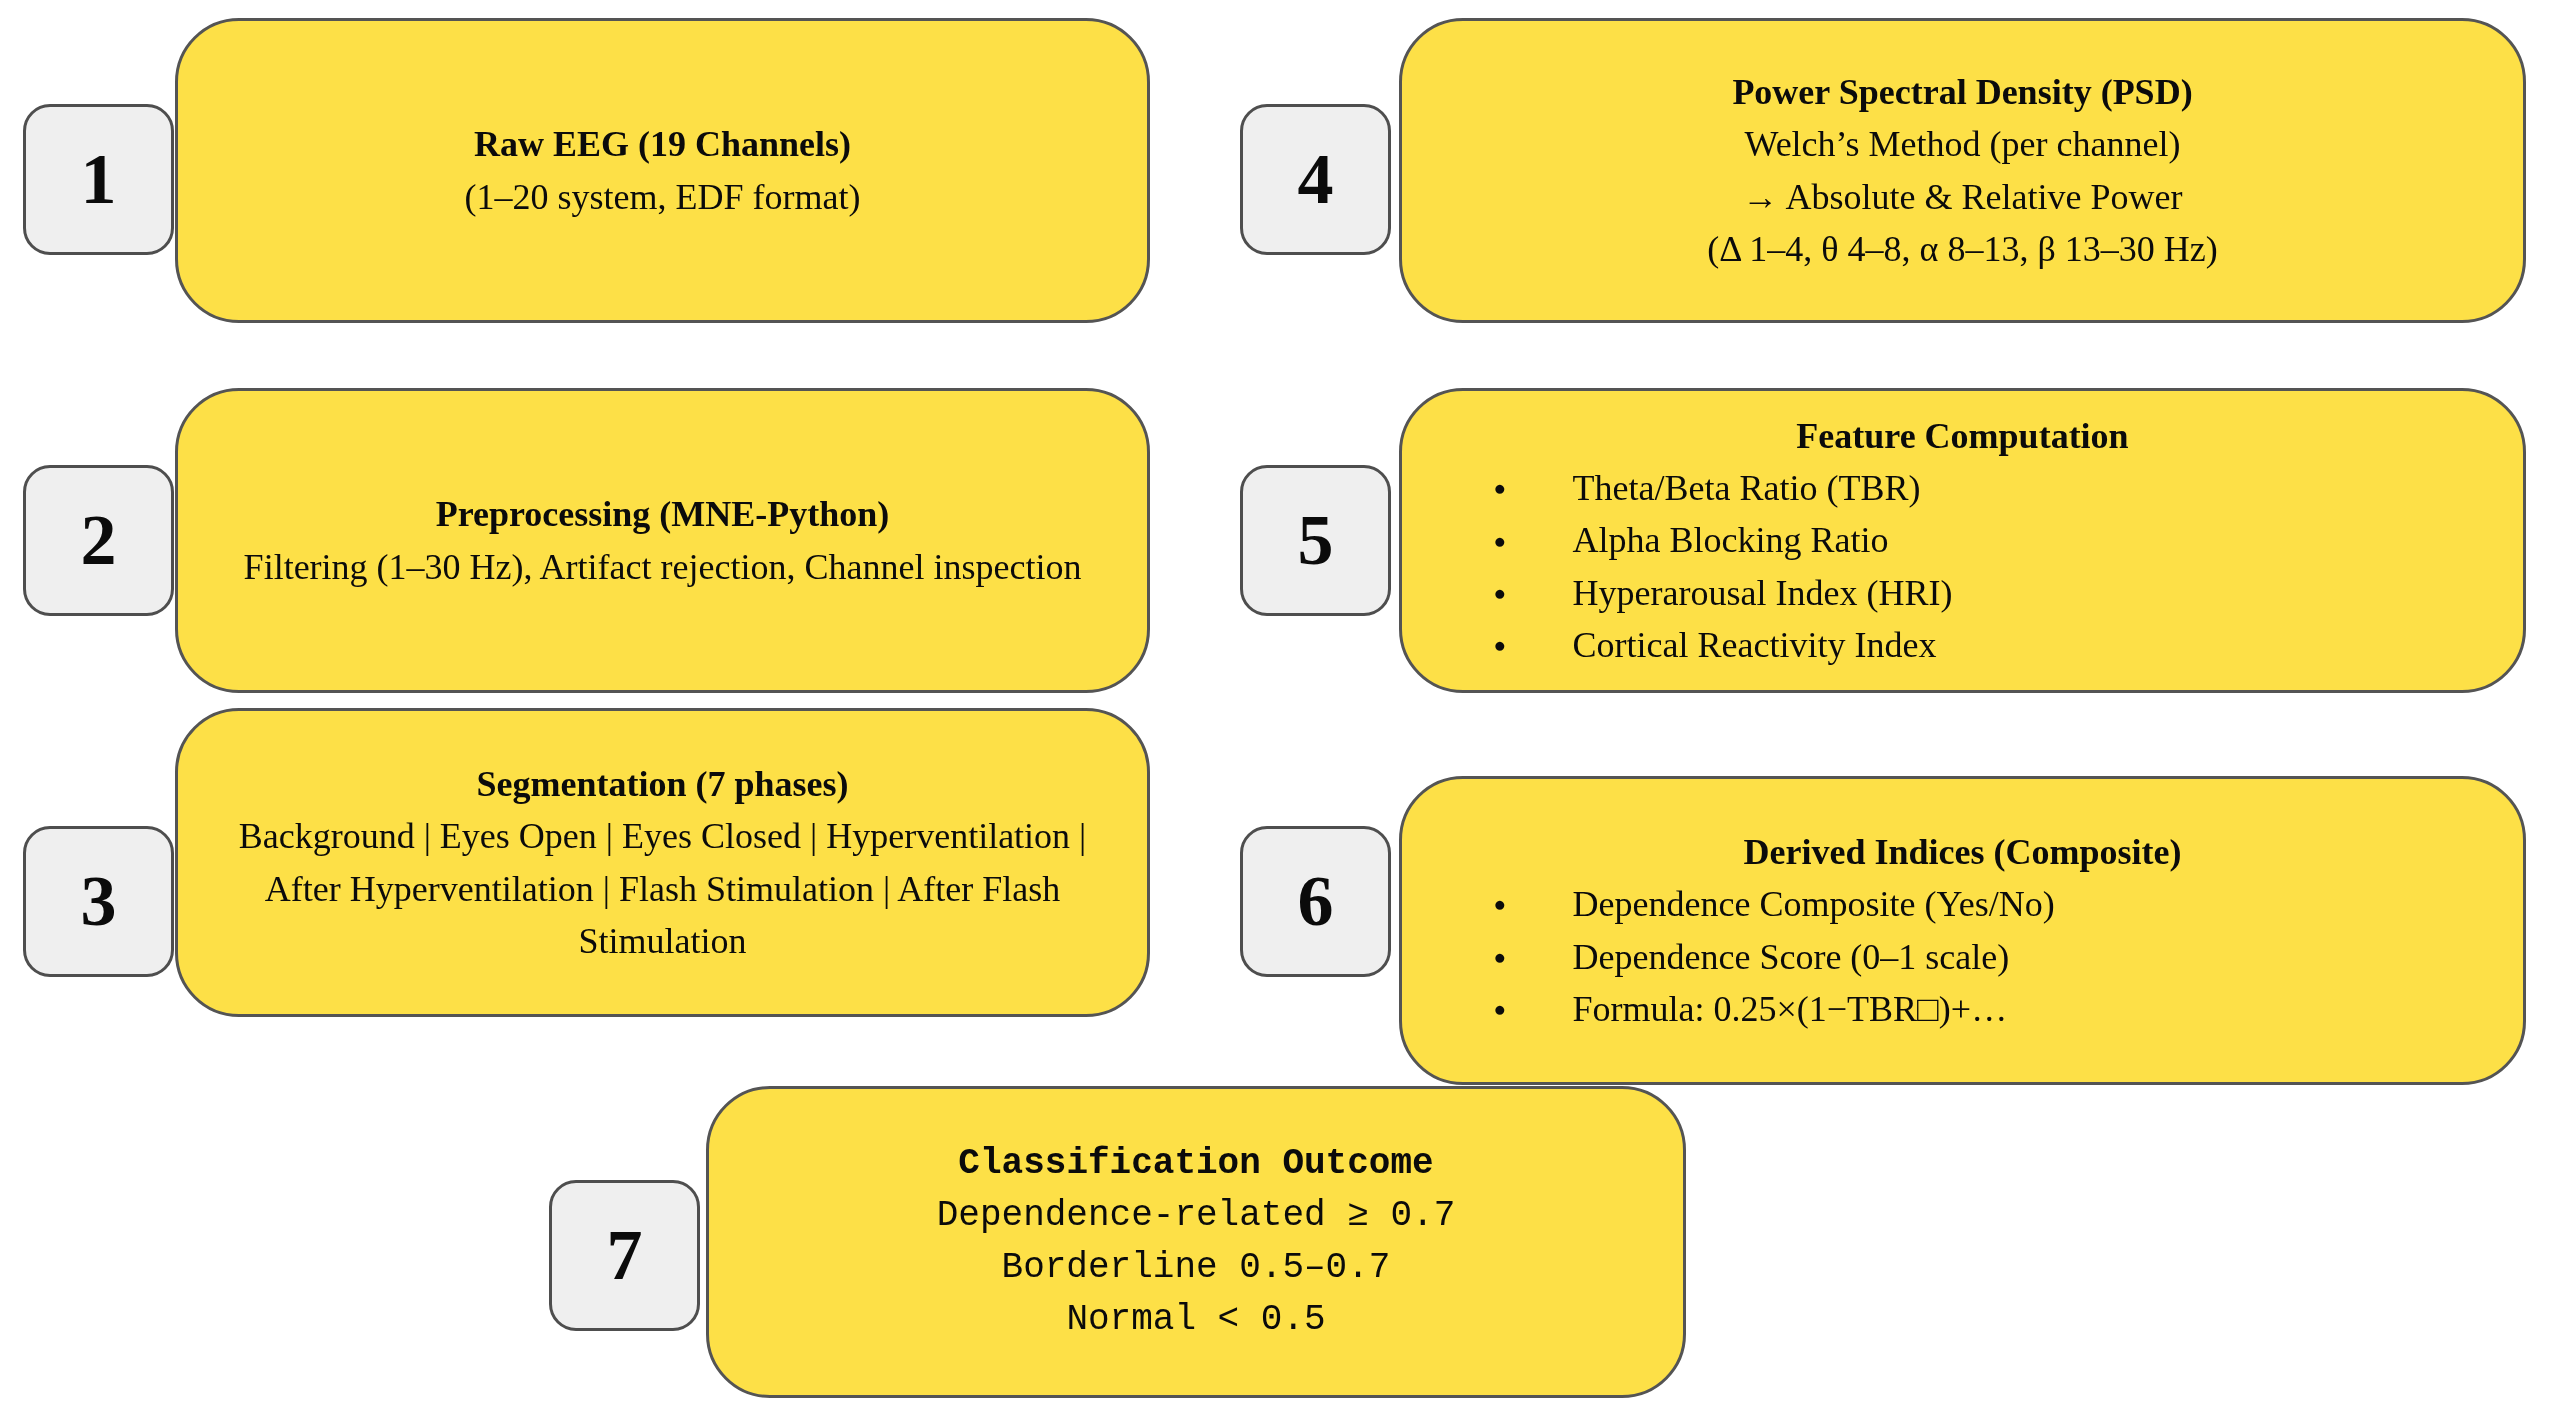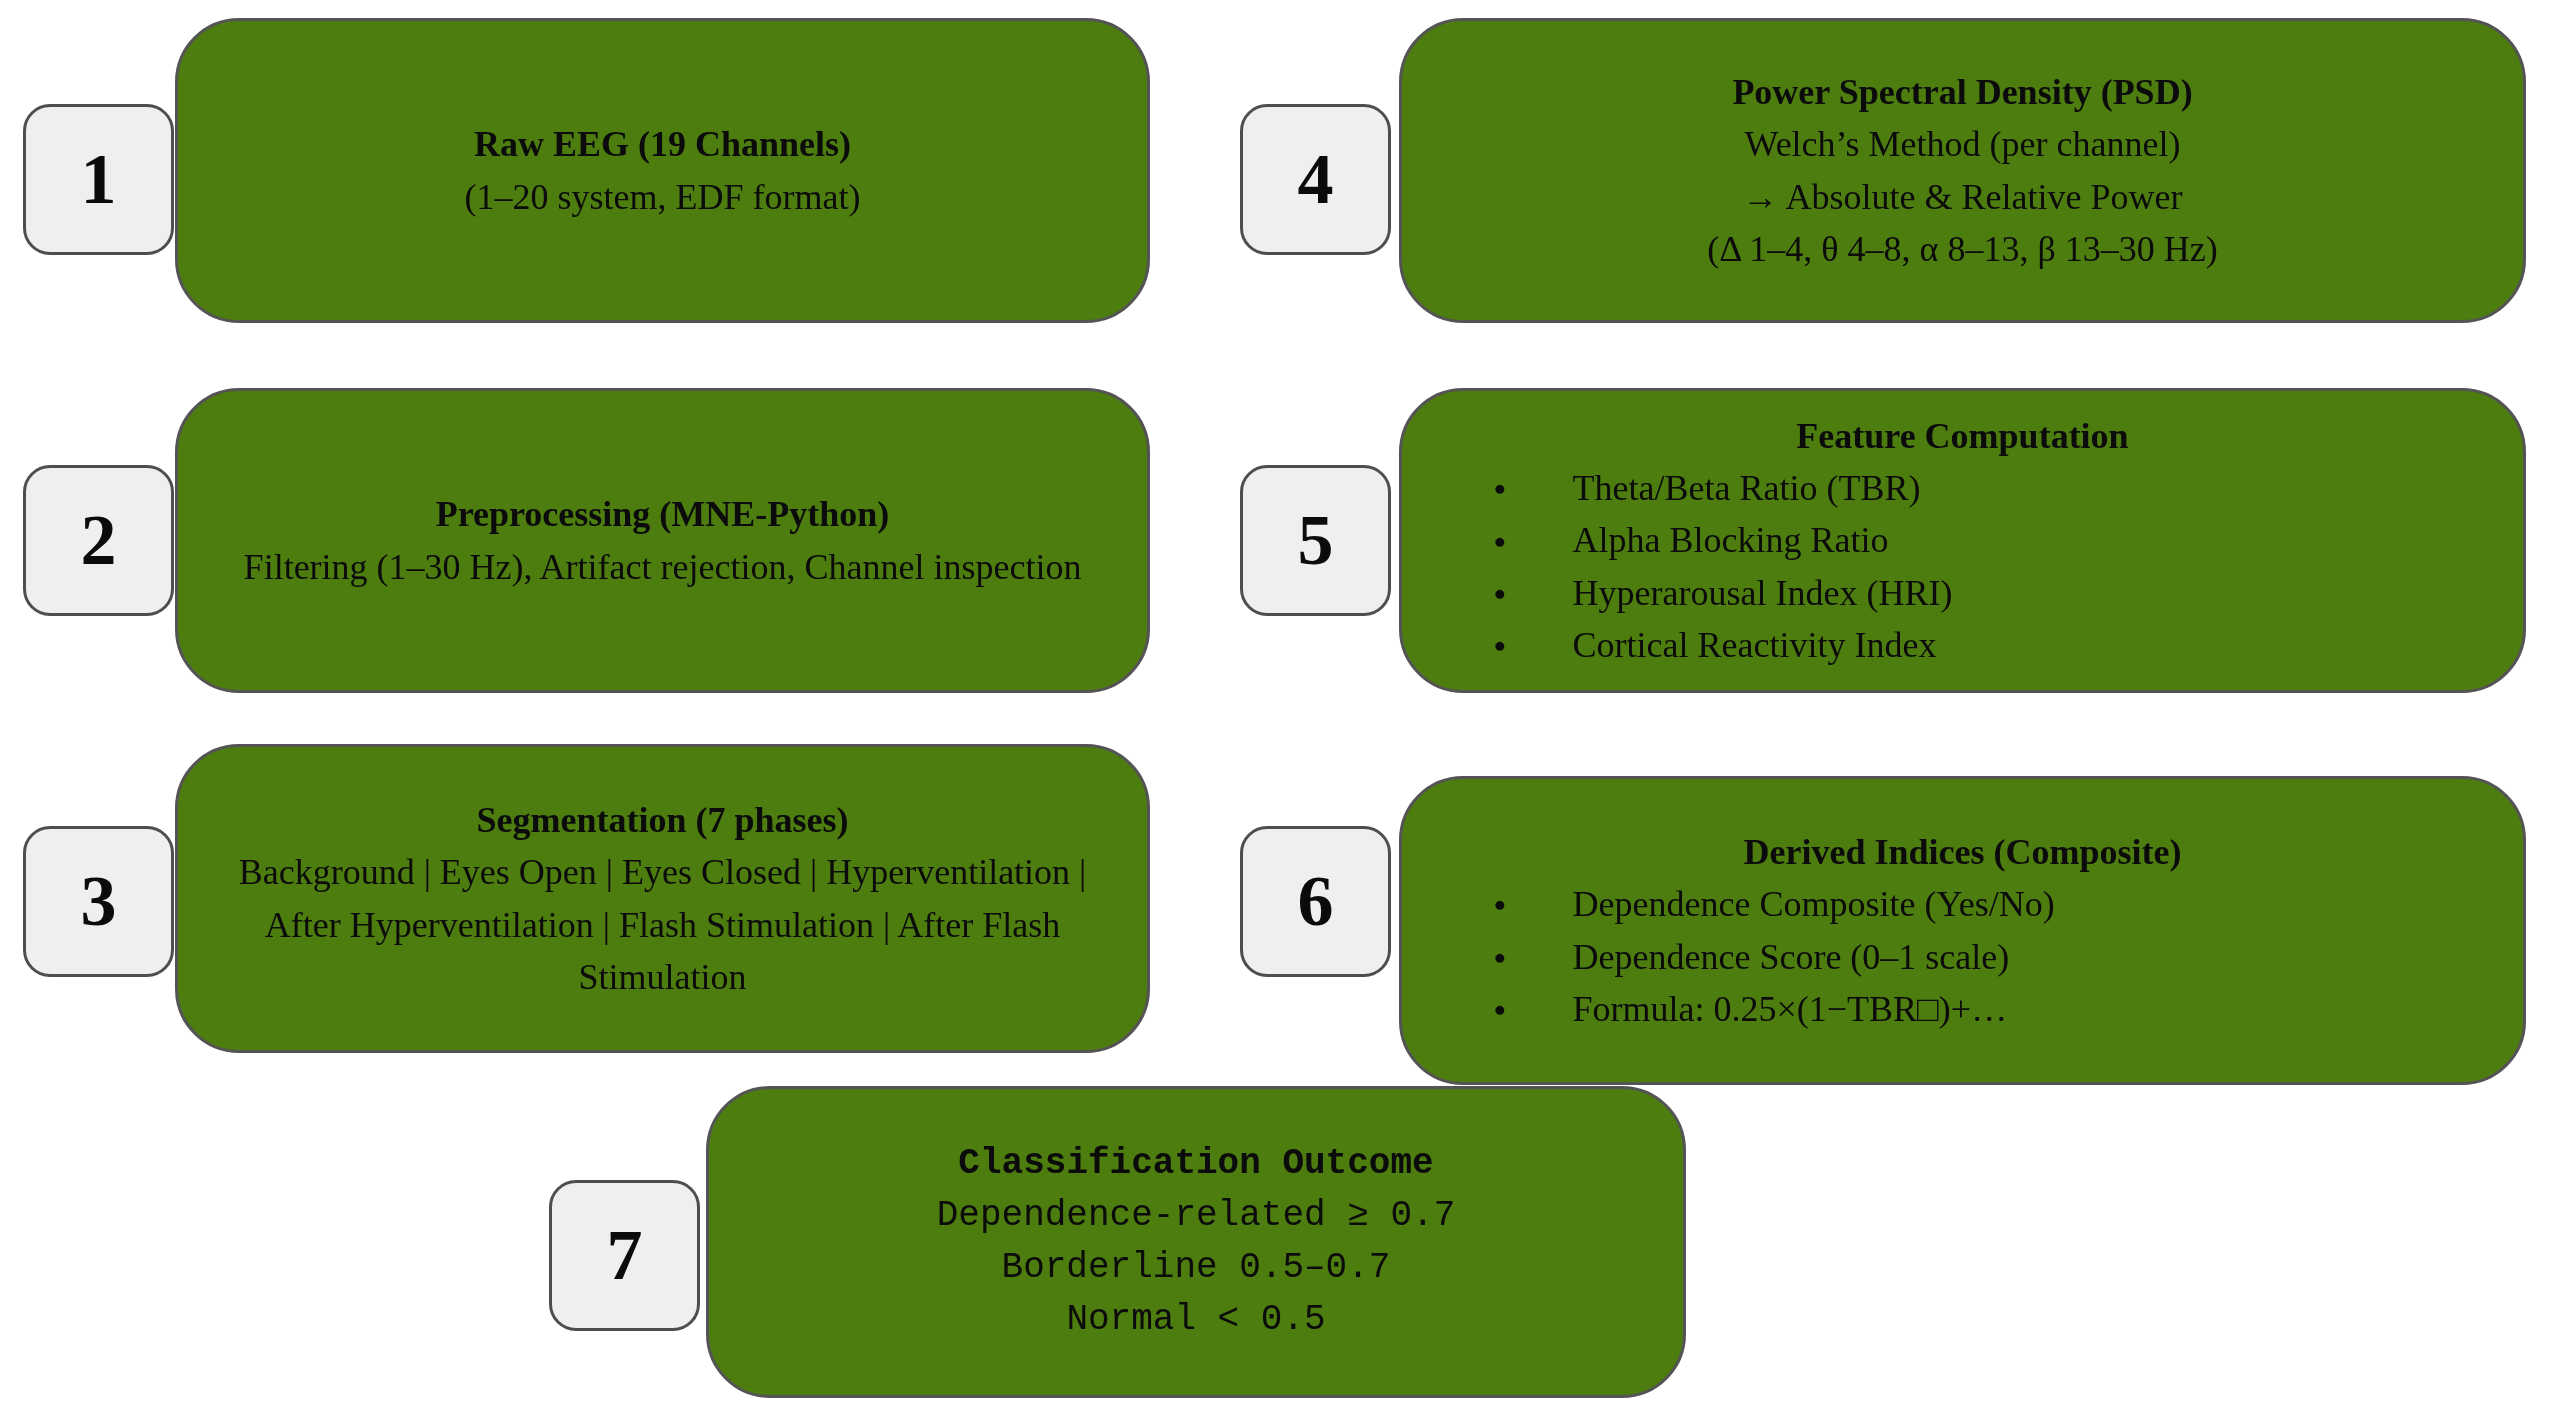--- a/index.html
+++ b/index.html
@@ -7,21 +7,21 @@
     position: relative;
     width: 2576px;
     height: 1419px;
     background: #ffffff;
     font-family: "Liberation Serif", "DejaVu Serif", serif;
     color: #0b0b0b;
     overflow: hidden;
   }
   .box {
     position: absolute;
-    background: #4d7c0f;
+    background: #fde047;
     border: 3px solid #545454;
     border-radius: 64px;
     box-sizing: border-box;
     display: flex;
     flex-direction: column;
     justify-content: center;
     align-items: center;
     text-align: center;
     font-size: 36px;
     line-height: 1.45;
@@ -80,21 +80,21 @@
     <span>2</span>
   </div>
   <div class="box" style="left:175px; top:388px; width:975px; height:305px;">
     <div class="title">Preprocessing (MNE-Python)</div>
     <div class="wrapline">Filtering (1–30 Hz), Artifact rejection, Channel inspection</div>
   </div>
 
   <div class="badge" style="left:23px; top:826px;">
     <span>3</span>
   </div>
-  <div class="box" style="left:175px; top:744px; width:975px; height:309px;text-align:center;">
+  <div class="box" style="left:175px; top:708px; width:975px; height:309px;text-align:center;">
     <div class="title">Segmentation (7 phases)</div>
     <div class="wrapline">Background | Eyes Open | Eyes Closed | Hyperventilation | After Hyperventilation | Flash Stimulation | After Flash Stimulation</div>
   </div>
 
   <div class="badge" style="left:1240px; top:104px;">
     <span>4</span>
   </div>
   <div class="box" style="left:1399px; top:18px; width:1127px; height:305px;">
     <div class="title">Power Spectral Density (PSD)</div>
     <div>Welch’s Method (per channel)</div>

